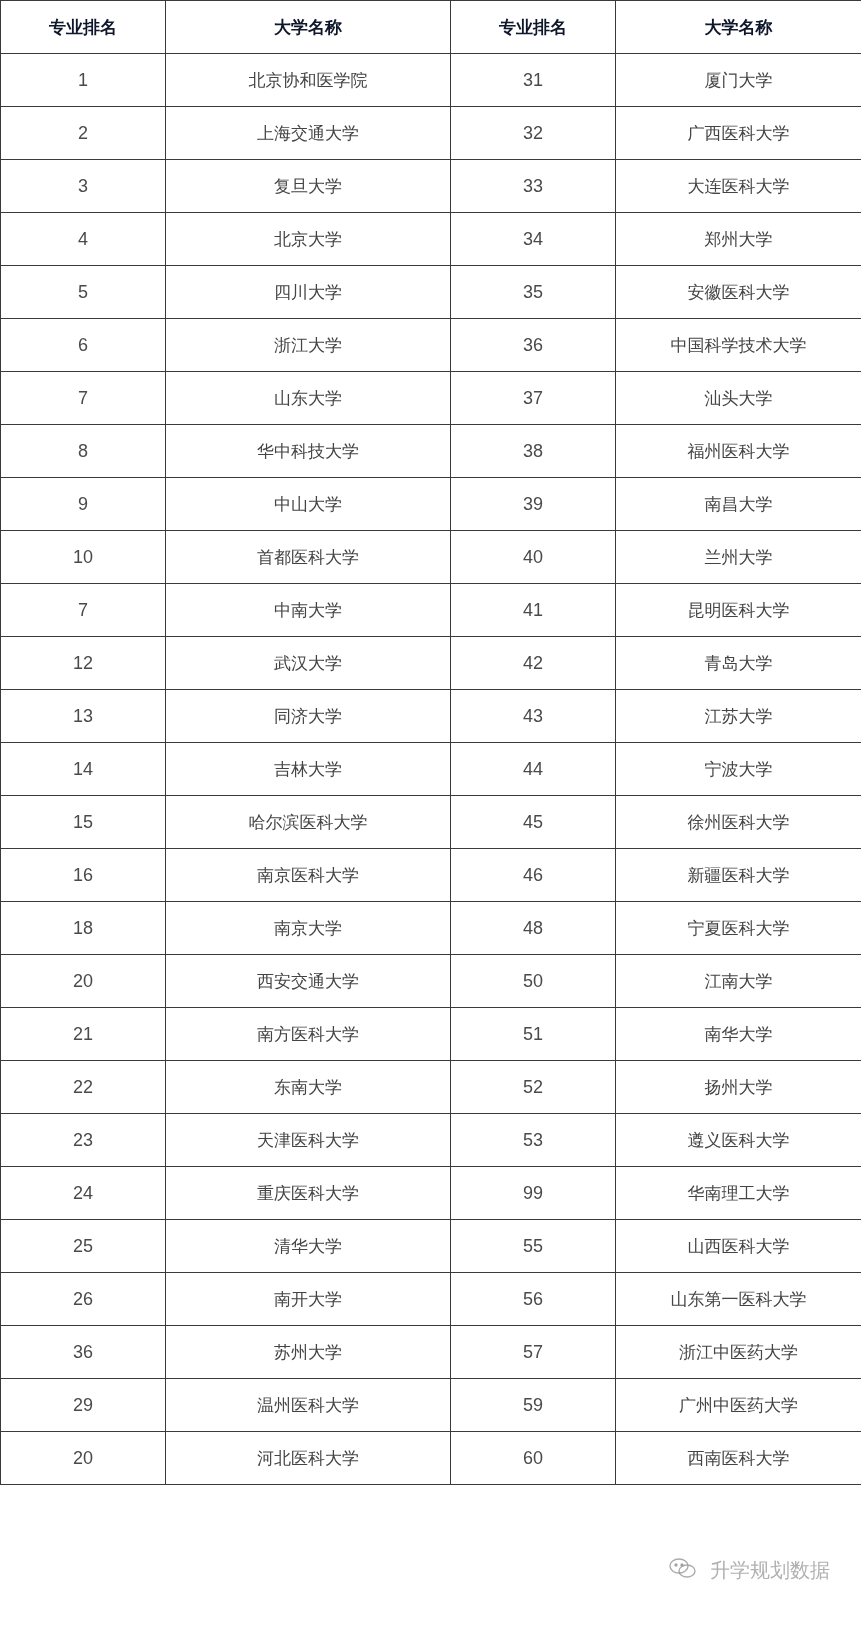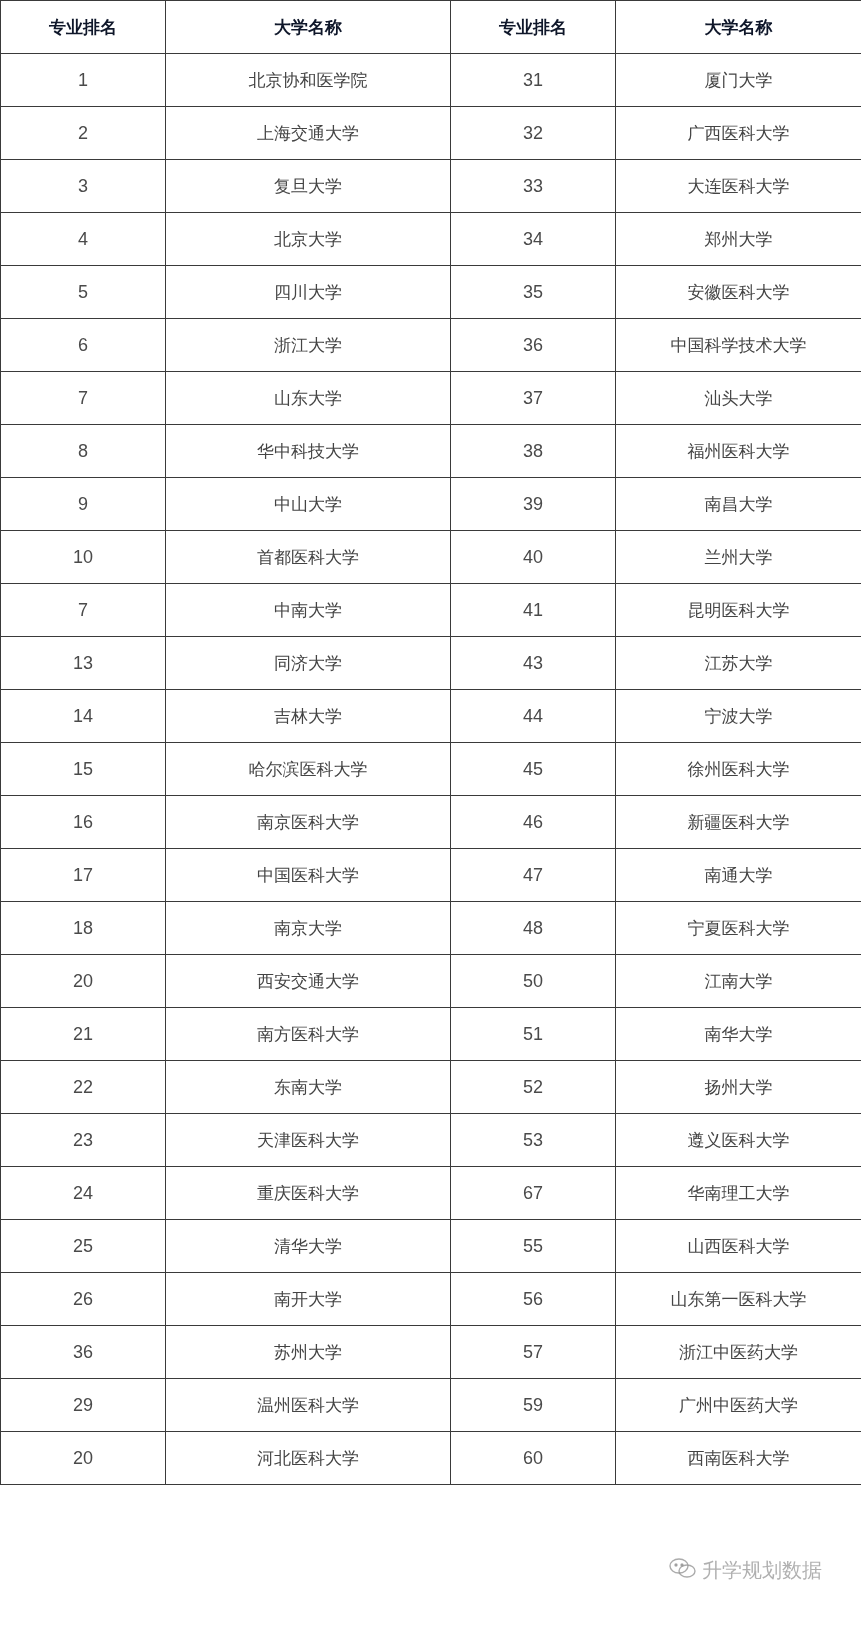--- a/index.html
+++ b/index.html
@@ -13,21 +13,21 @@
     border: 1px solid #3a3a3a;
     height: 52px; padding: 0;
     text-align: center; vertical-align: middle;
     color: #444444; font-size: 17px; font-weight: normal;
   }
   table.rank th { color: #0f172a; font-weight: bold; font-size: 17px; height: 52px; }
   table.rank td.num { font-family: "Liberation Sans", sans-serif; font-size: 18px; color: #4a4a4a; }
   col.c1 { width: 165px; } col.c2 { width: 285px; } col.c3 { width: 165px; } col.c4 { width: 246px; }
   .watermark {
     position: absolute; left: 668px; top: 1556px;
-    display: flex; align-items: center; gap: 4px;
+    display: flex; align-items: center; gap: 12px;
     color: rgba(150,150,150,0.75); font-size: 20px; pointer-events: none;
   }
   .watermark svg { width: 30px; height: 24px; }
 </style>
 </head>
 <body>
 
 <table class="rank">
   <colgroup>
       <col class="c1">
@@ -104,20 +104,26 @@
         <td class="num">40</td>
         <td>兰州大学</td>
       </tr>
       <tr>
         <td class="num">7</td>
         <td>中南大学</td>
         <td class="num">41</td>
         <td>昆明医科大学</td>
       </tr>
       <tr>
+        <td class="num">12</td>
+        <td>武汉大学</td>
+        <td class="num">42</td>
+        <td>青岛大学</td>
+      </tr>
+      <tr>
         <td class="num">13</td>
         <td>同济大学</td>
         <td class="num">43</td>
         <td>江苏大学</td>
       </tr>
       <tr>
         <td class="num">14</td>
         <td>吉林大学</td>
         <td class="num">44</td>
         <td>宁波大学</td>
@@ -128,26 +134,20 @@
         <td class="num">45</td>
         <td>徐州医科大学</td>
       </tr>
       <tr>
         <td class="num">16</td>
         <td>南京医科大学</td>
         <td class="num">46</td>
         <td>新疆医科大学</td>
       </tr>
       <tr>
-        <td class="num">17</td>
-        <td>中国医科大学</td>
-        <td class="num">47</td>
-        <td>南通大学</td>
-      </tr>
-      <tr>
         <td class="num">18</td>
         <td>南京大学</td>
         <td class="num">48</td>
         <td>宁夏医科大学</td>
       </tr>
       <tr>
         <td class="num">20</td>
         <td>西安交通大学</td>
         <td class="num">50</td>
         <td>江南大学</td>
@@ -166,21 +166,21 @@
       </tr>
       <tr>
         <td class="num">23</td>
         <td>天津医科大学</td>
         <td class="num">53</td>
         <td>遵义医科大学</td>
       </tr>
       <tr>
         <td class="num">24</td>
         <td>重庆医科大学</td>
-        <td class="num">67</td>
+        <td class="num">99</td>
         <td>华南理工大学</td>
       </tr>
       <tr>
         <td class="num">25</td>
         <td>清华大学</td>
         <td class="num">55</td>
         <td>山西医科大学</td>
       </tr>
       <tr>
         <td class="num">26</td>

